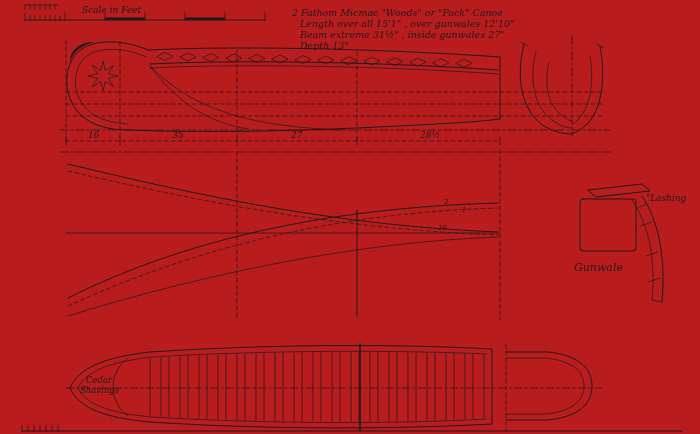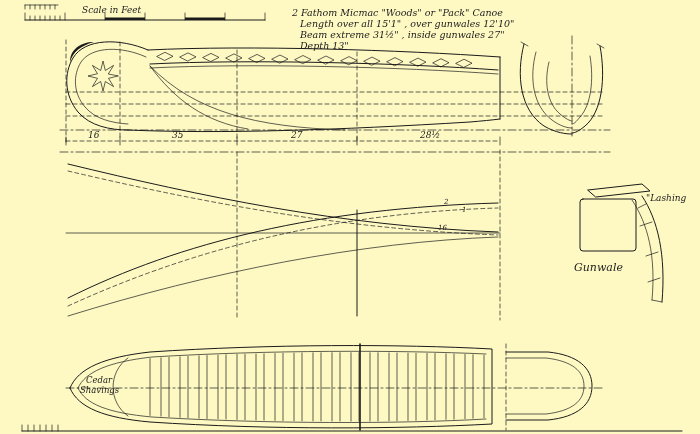--- a/index.html
+++ b/index.html
@@ -1,17 +1,17 @@
 <!DOCTYPE html>
 <html><head>
 <meta charset="utf-8">
 <style>
   html,body{margin:0;padding:0;background:#d9d9d9;}
   .sheet{
-    position:relative;width:700px;height:434px;background:#fef9c3;
+    position:relative;width:700px;height:434px;background:#b91c1c;
     font-family:"DejaVu Serif","Liberation Serif",serif;
     overflow:hidden;
   }
   svg{display:block;}
   svg .ln{stroke:#1b1b1b;fill:none;stroke-width:1;stroke-linecap:round;}
   svg .thin{stroke-width:.7;}
   svg .thick{stroke-width:1.6;}
   svg .dash{stroke-dasharray:4 3;}
   svg .dashdot{stroke-dasharray:8 3 2 3;}
   svg .fillink{fill:#1b1b1b;stroke:none;}

